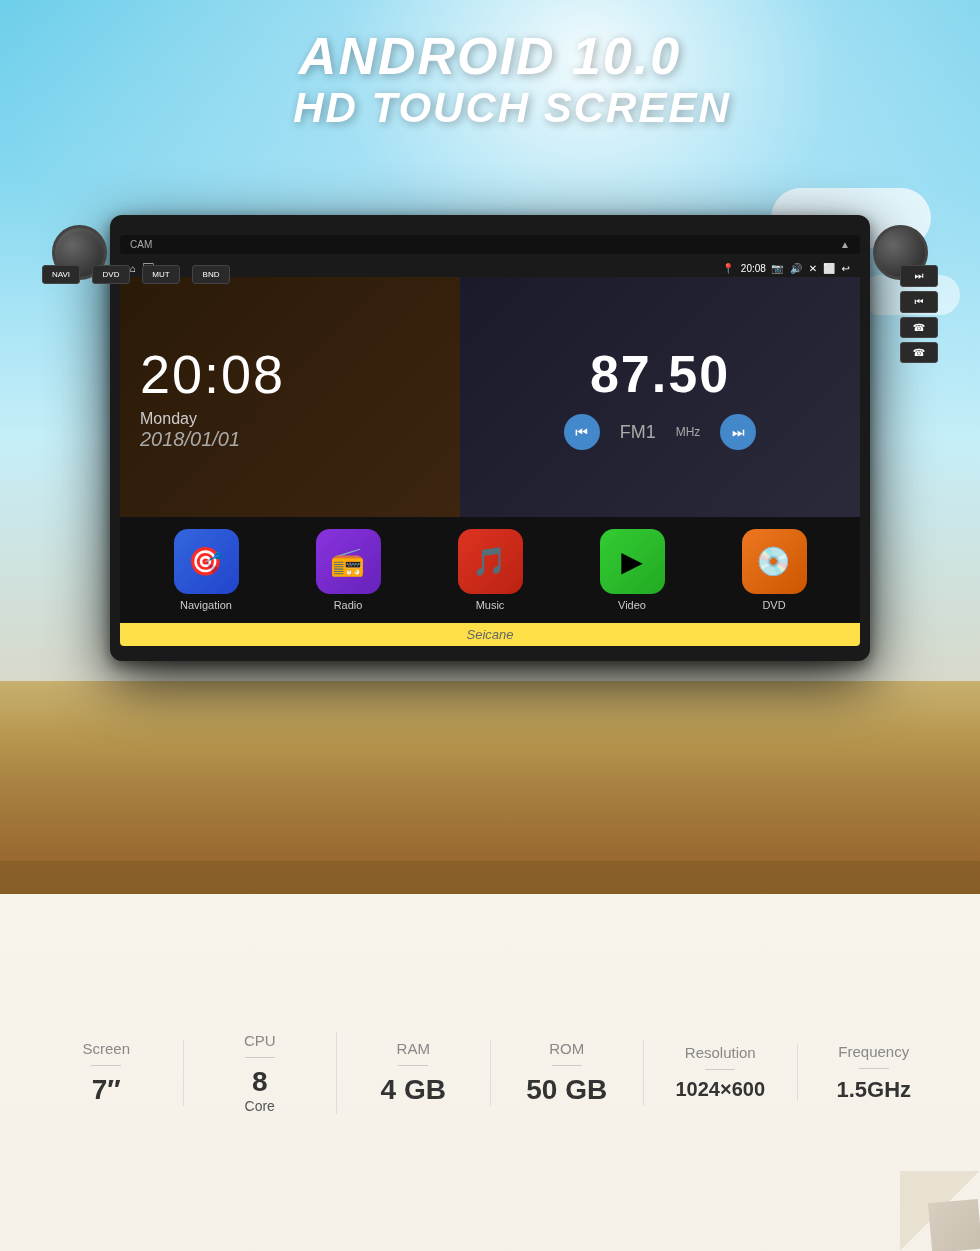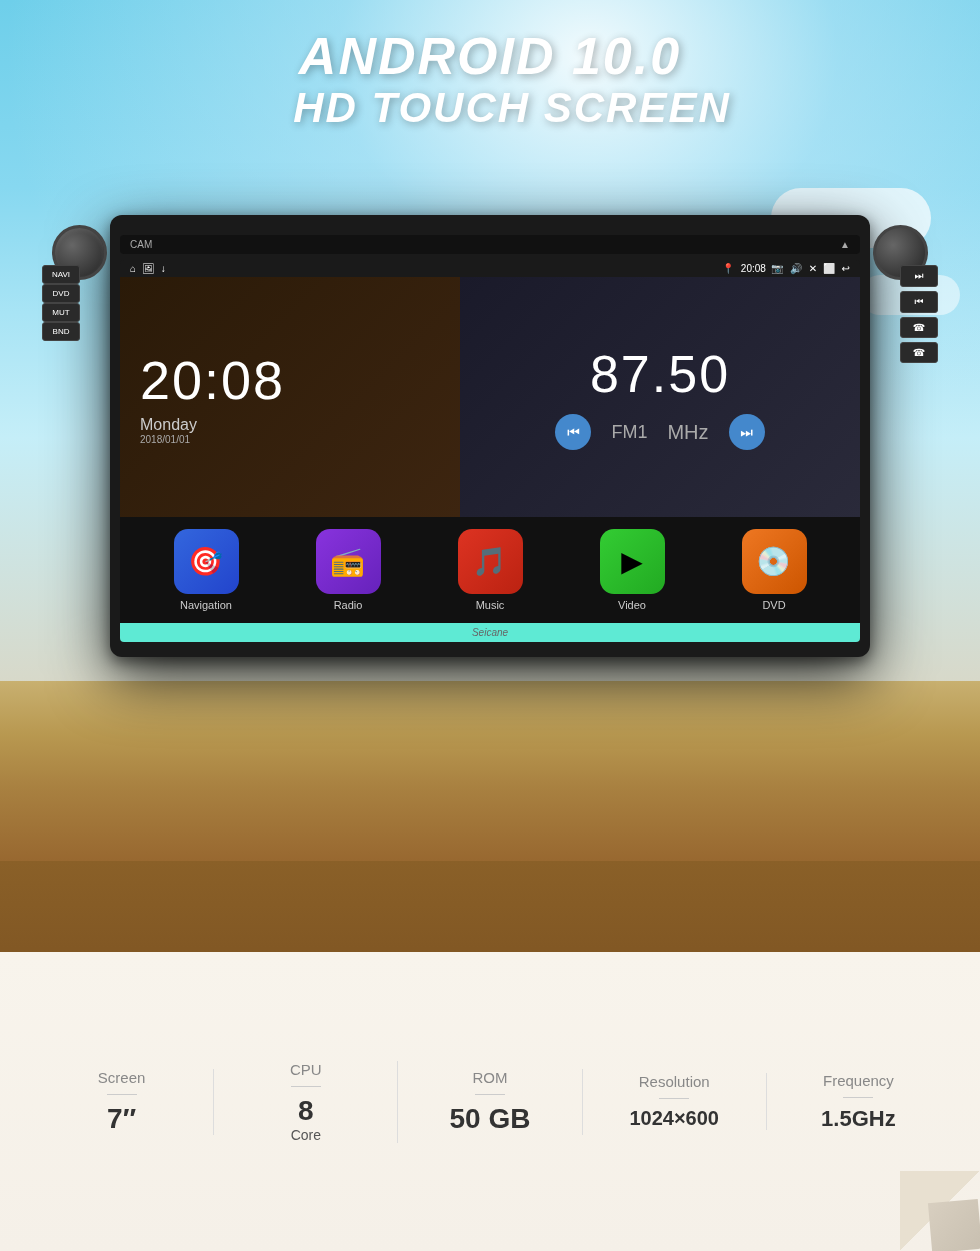--- a/index.html
+++ b/index.html
@@ -103,22 +103,22 @@
       box-shadow: 0 20px 60px rgba(0,0,0,0.8), 0 5px 15px rgba(0,0,0,0.5);
       position: relative;
     }
 
     
     .left-controls {
       position: absolute;
       left: -68px;
       top: 50px;
       display: flex;
-      flex-direction: column;
-      gap: 0;
+      flex-direction: row;
+      gap: 12px;
       z-index: 10;
     }
     .side-btn {
       background: #2a2a2a;
       border: 1px solid #444;
       border-radius: 3px;
       color: white;
       font-size: 8px;
       padding: 4px 6px;
       text-align: center;
@@ -224,36 +224,37 @@
       font-weight: 300;
       color: white;
       letter-spacing: 2px;
     }
     .clock-day {
       font-size: 16px;
       color: #ccc;
       margin-top: 5px;
     }
     .clock-date {
-      font-size: 10px;
+      font-size: 20px;
       color: #aaa;
+      font-style: italic;
     }
 
     .radio-section {
       flex: 1.2;
       display: flex;
       flex-direction: column;
       justify-content: center;
       align-items: center;
       padding: 20px;
       background: linear-gradient(135deg, #1a1a2a, #2a2a3a);
     }
     .radio-freq {
       font-size: 52px;
-      font-weight: 400;
+      font-weight: 700;
       color: white;
       letter-spacing: 2px;
     }
     .radio-controls {
       display: flex;
       align-items: center;
       gap: 20px;
       margin-top: 10px;
     }
     .radio-btn {
@@ -264,21 +265,21 @@
       color: white;
       font-size: 14px;
       cursor: pointer;
     }
     .radio-label {
       font-size: 18px;
       color: #aaa;
       text-align: center;
     }
     .radio-mhz {
-      font-size: 20px;
+      font-size: 12px;
       color: #aaa;
     }
 
     
     .apps-row {
       display: flex;
       justify-content: space-around;
       padding: 12px 15px;
       background: #111;
     }
@@ -303,32 +304,32 @@
     .nav-icon { background: linear-gradient(135deg, #3366dd, #2244cc); }
     .radio-icon-bg { background: linear-gradient(135deg, #8833dd, #6622bb); }
     .music-icon { background: linear-gradient(135deg, #dd3322, #bb2211); }
     .video-icon { background: linear-gradient(135deg, #33cc33, #22aa22); }
     .dvd-icon { background: linear-gradient(135deg, #ee7722, #cc5500); }
 
     
     .watermark {
       text-align: center;
       padding: 4px;
-      background: #5eead4;
+      background: #fde047;
       color: #666;
-      font-size: 10px;
+      font-size: 13px;
       font-style: italic;
     }
 
     
     .specs-section {
       position: absolute;
       bottom: 0;
       left: 0; right: 0;
-      height: 299px;
+      height: 357px;
       background: linear-gradient(180deg, #f8f4ec 0%, #f5f0e8 100%);
       z-index: 6;
     }
 
     
     .paper-curl {
       position: absolute;
       bottom: 0; right: 0;
       width: 80px; height: 80px;
       overflow: hidden;
@@ -508,20 +509,25 @@
       <div class="spec-divider"></div>
       <span class="spec-value">7″</span>
     </div>
     <div class="spec-item">
       <span class="spec-label">CPU</span>
       <div class="spec-divider"></div>
       <span class="spec-value">8</span>
       <span class="spec-value-small">Core</span>
     </div>
     <div class="spec-item">
+      <span class="spec-label">RAM</span>
+      <div class="spec-divider"></div>
+      <span class="spec-value">4 GB</span>
+    </div>
+    <div class="spec-item">
       <span class="spec-label">ROM</span>
       <div class="spec-divider"></div>
       <span class="spec-value">50 GB</span>
     </div>
     <div class="spec-item">
       <span class="spec-label">Resolution</span>
       <div class="spec-divider"></div>
       <span class="spec-value" style="font-size:20px;">1024×600</span>
     </div>
     <div class="spec-item">

